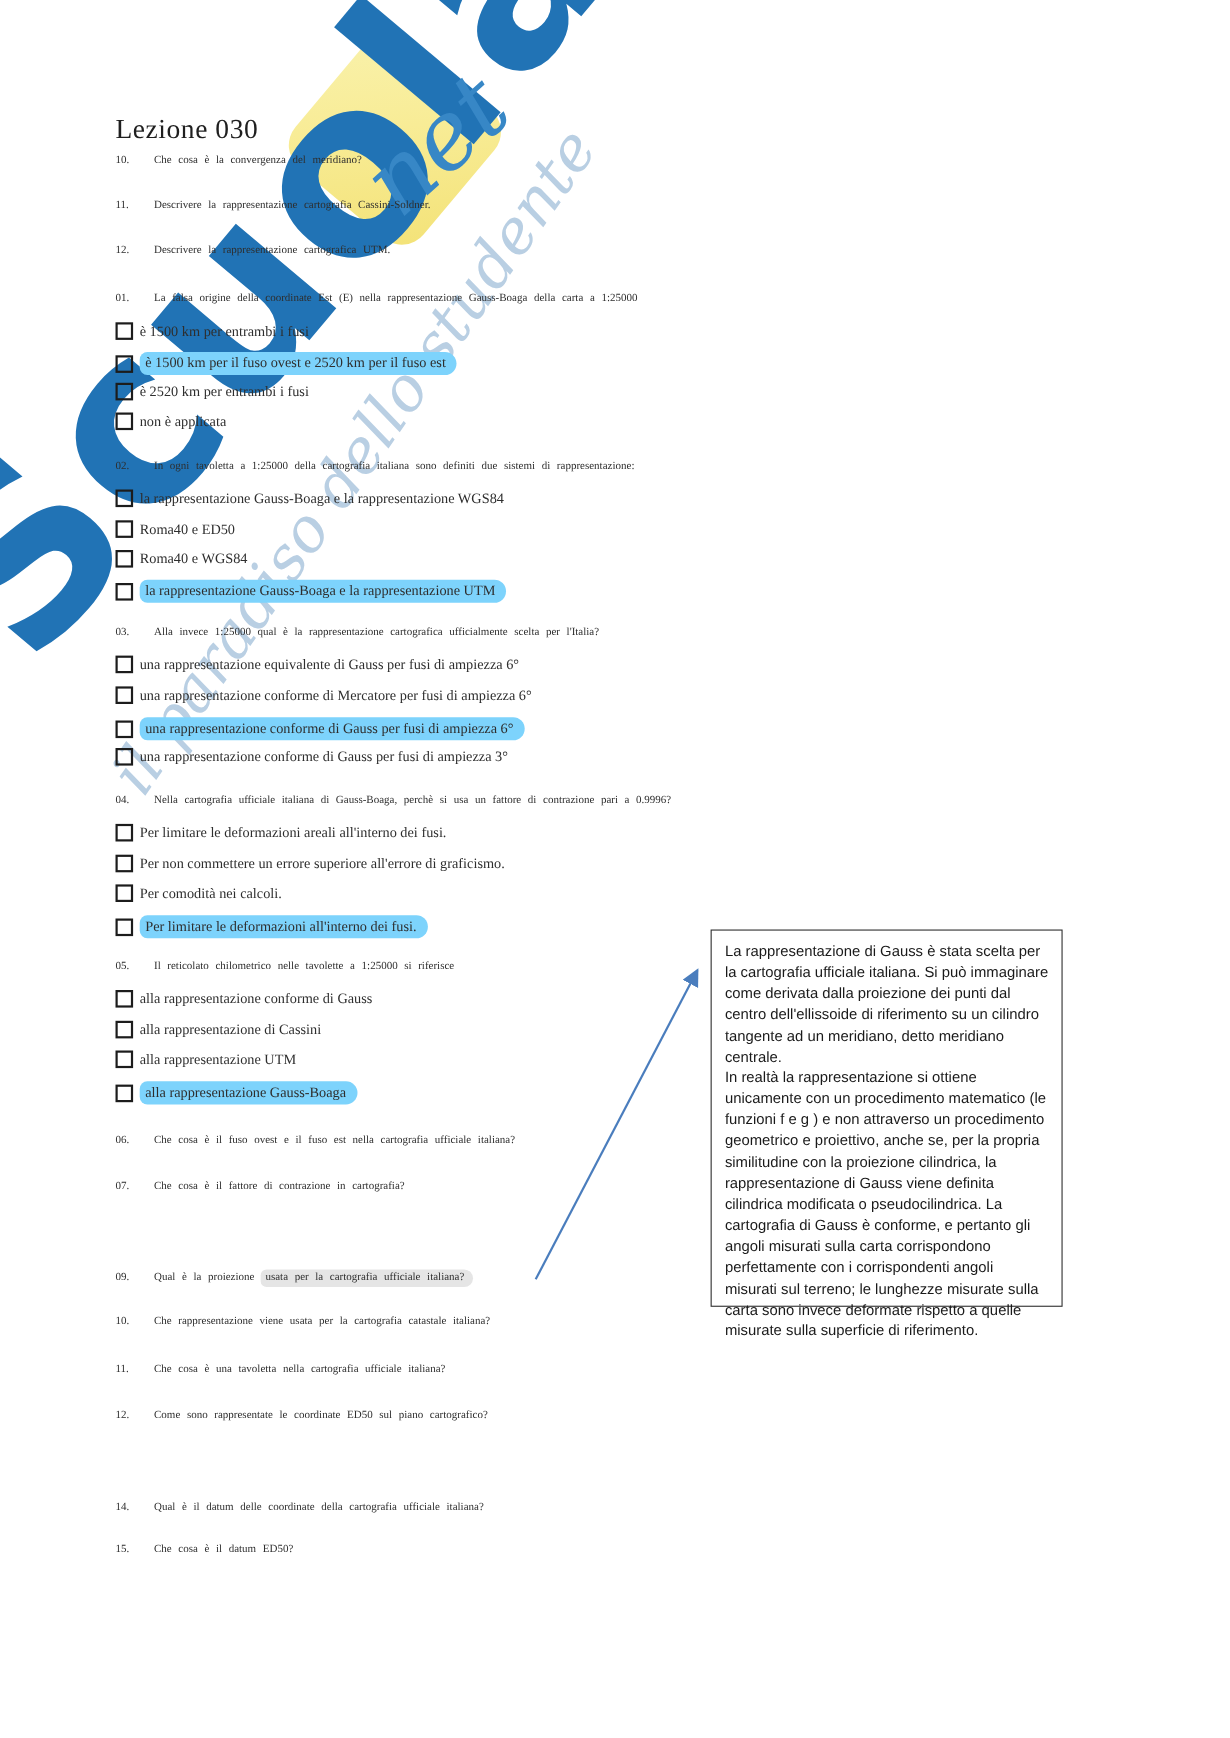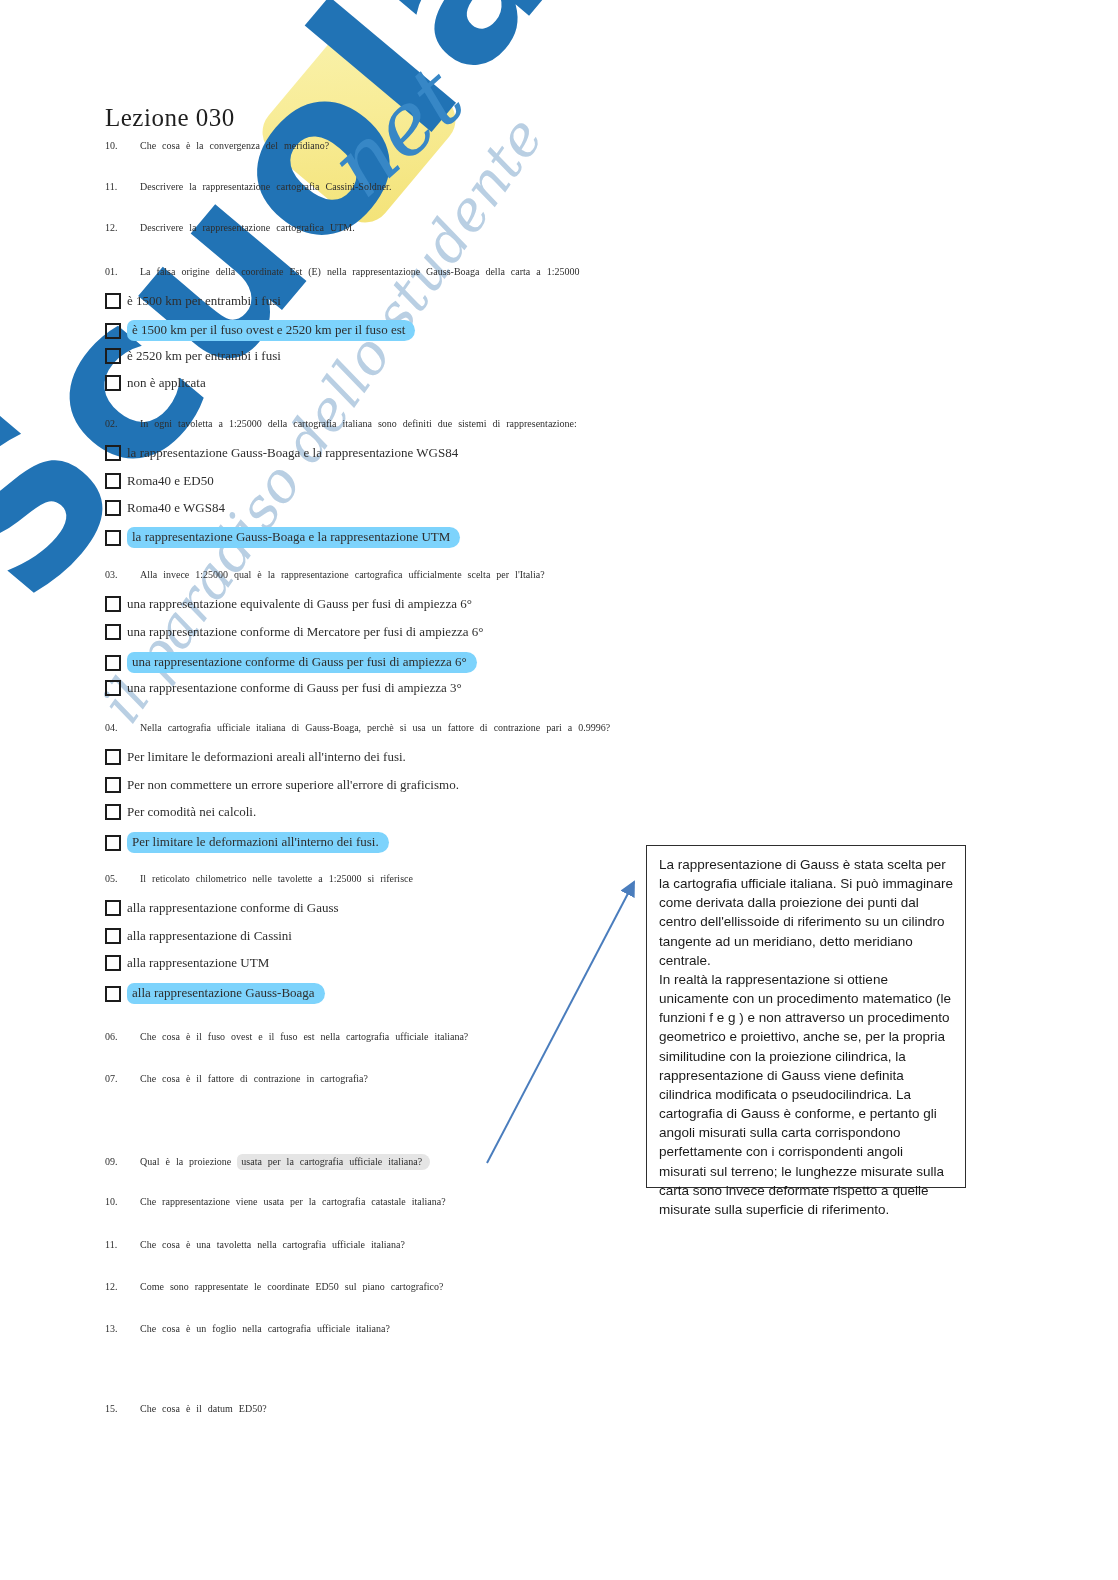--- a/index.html
+++ b/index.html
@@ -208,22 +208,22 @@
     </div>
     <div class="q" style="top:1196px">
       <span class="qnum">10.</span><span class="qtext">Che rappresentazione viene usata per la cartografia catastale italiana?</span>
     </div>
     <div class="q" style="top:1239px">
       <span class="qnum">11.</span><span class="qtext">Che cosa è una tavoletta nella cartografia ufficiale italiana?</span>
     </div>
     <div class="q" style="top:1281px">
       <span class="qnum">12.</span><span class="qtext">Come sono rappresentate le coordinate ED50 sul piano cartografico?</span>
     </div>
-    <div class="q" style="top:1323px">
-      <span class="qnum">13.</span><span class="qtext">Che cosa è un foglio nella cartografia ufficiale italiana?</span>
+    <div class="q" style="top:1365px">
+      <span class="qnum">14.</span><span class="qtext">Qual è il datum delle coordinate della cartografia ufficiale italiana?</span>
     </div>
     <div class="q" style="top:1403px">
       <span class="qnum">15.</span><span class="qtext">Che cosa è il datum ED50?</span>
     </div>
 
     <svg class="arrow-svg" width="230" height="330" aria-hidden="true">
       <defs>
         <marker id="ah" markerWidth="10" markerHeight="10" refX="7" refY="4" orient="auto">
           <polygon points="0,0 8,4 0,8" fill="#4a7dbd"></polygon>
         </marker>

